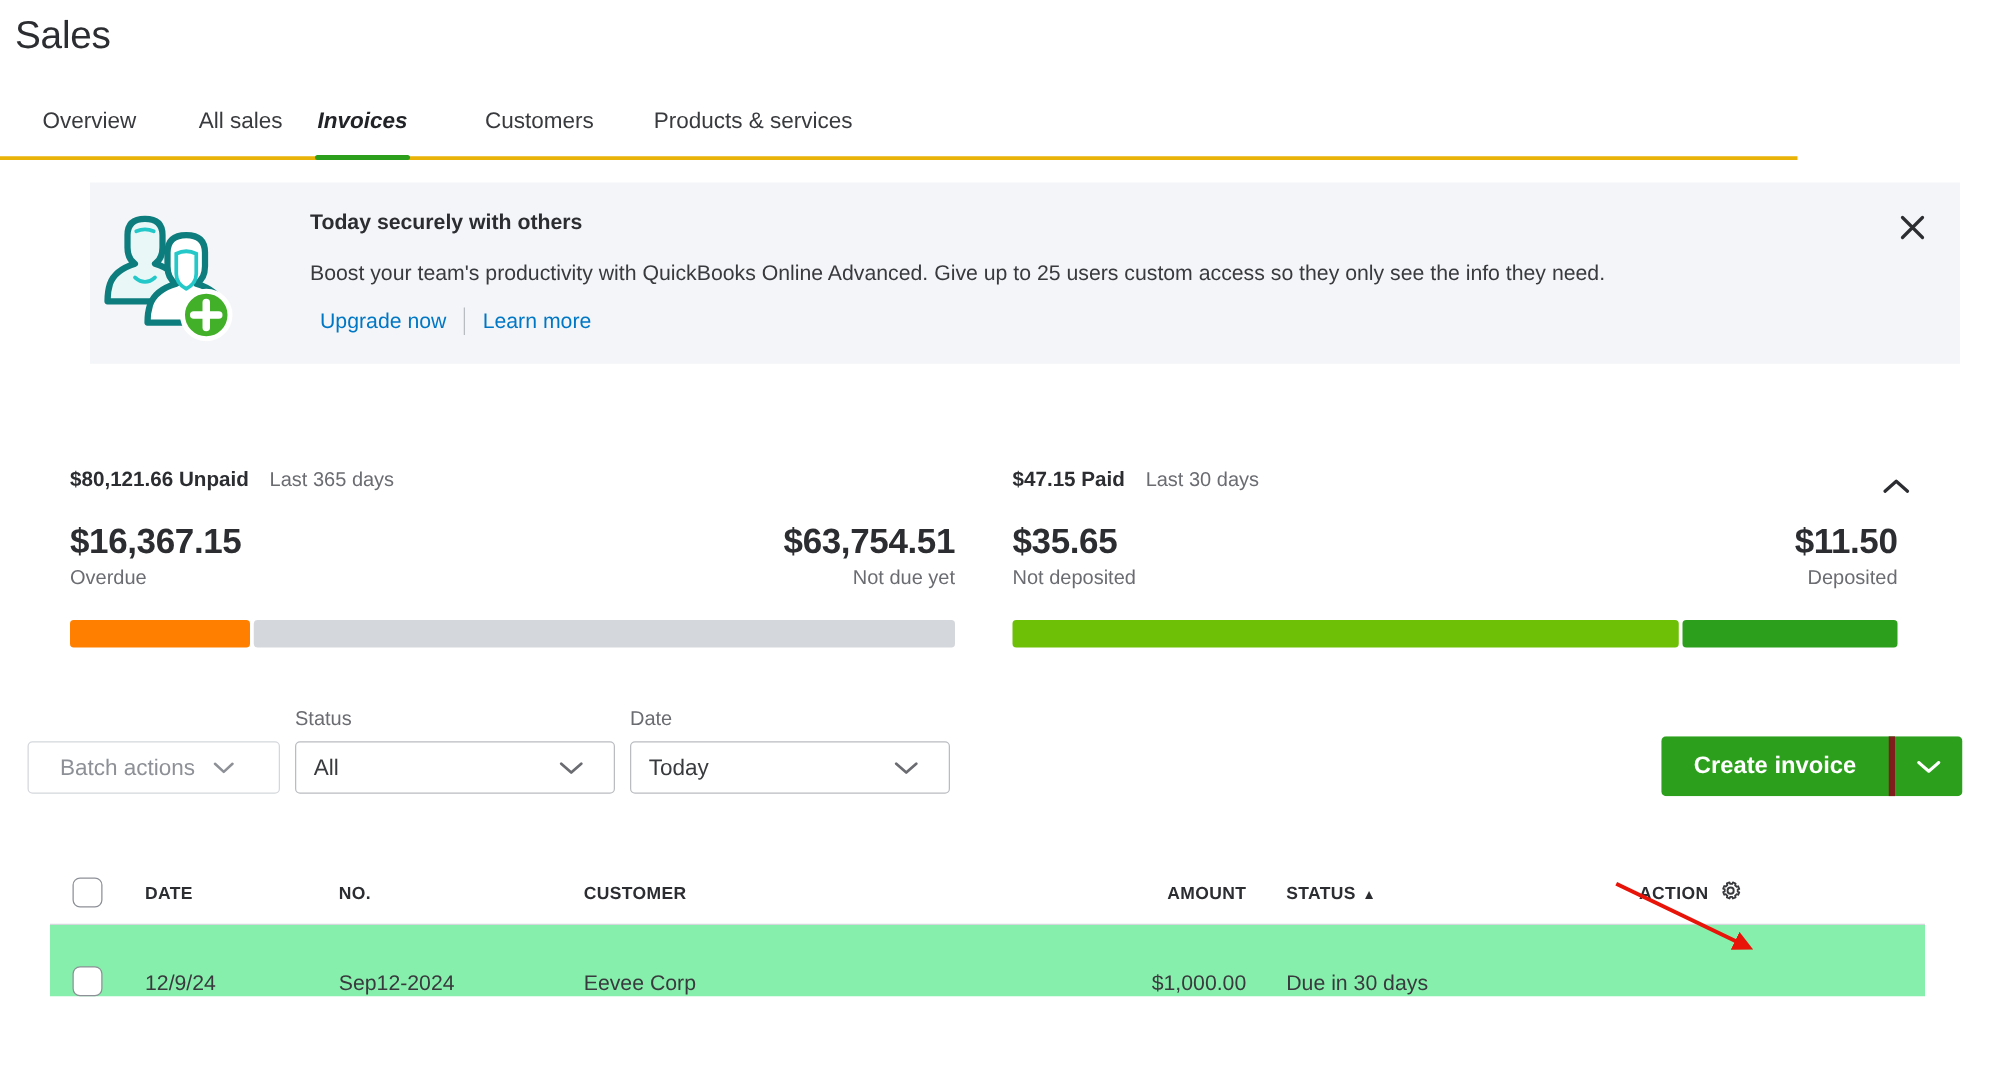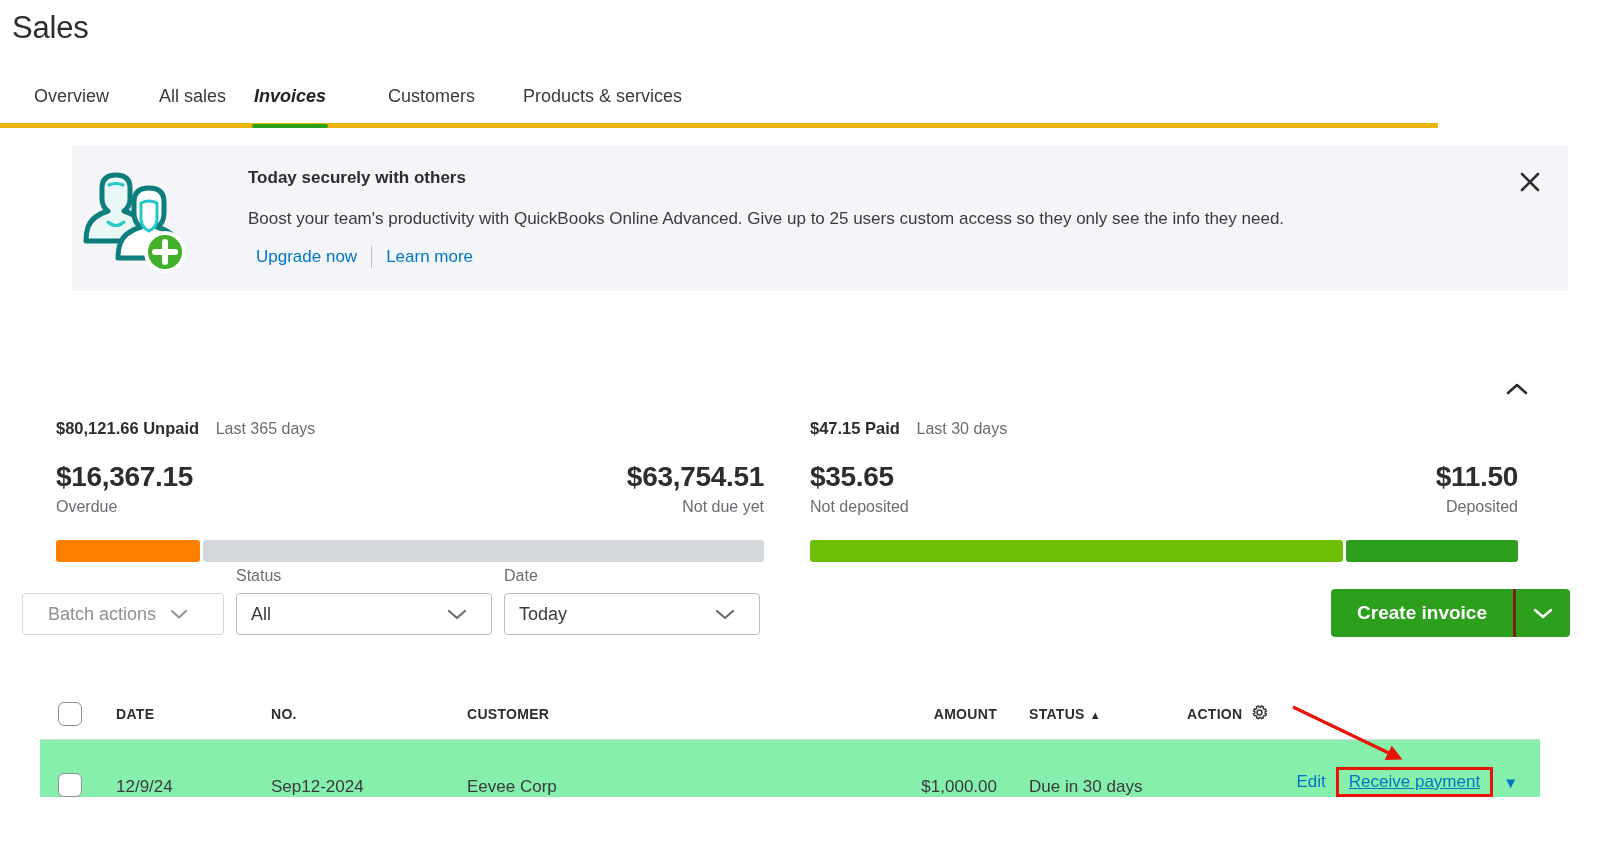--- a/index.html
+++ b/index.html
@@ -13,21 +13,21 @@
   .page { position: relative; width: 1600px; height: 855px; }
 
   
   .page-title {
     position: absolute; left: 12px; top: 10px;
     font-size: 31px; font-weight: 400; color: #2c2d31;
     letter-spacing: -0.2px;
   }
   .tabbar {
     position: absolute; left: 0; top: 78px; width: 1438px; height: 50px;
-    border-bottom: 5px solid #eab308;
+    border-bottom: 3px solid #eab308;
   }
   .tab {
     position: absolute; top: 0; height: 50px;
     font-size: 18px; color: #393a3d; line-height: 36px;
     padding: 0 2px; cursor: pointer; white-space: nowrap;
   }
   .tab.active { font-weight: 700; color: #212327; font-style: italic; }
   .tab .tab-underline {
     position: absolute; left: 0; right: 0; bottom: 0; height: 4px;
     background: #2ca01c; border-radius: 2px;
@@ -55,21 +55,21 @@
   }
   .banner-links a { color: #0077c5; text-decoration: none; cursor: pointer; }
   .link-div { width: 1px; height: 22px; background: #b9bcc0; }
   .banner-close {
     position: absolute; right: 24px; top: 22px;
     width: 28px; height: 28px; cursor: pointer;
     display: flex; align-items: center; justify-content: center;
   }
 
   
-  .money { position: absolute; left: 0; top: 368px; width: 1416px; height: 160px; margin-top: 44px; }
+  .money { position: absolute; left: 0; top: 368px; width: 1416px; height: 160px; }
   .panel { position: absolute; top: 0; height: 160px; }
   .panel-unpaid { left: 56px; width: 708px; }
   .panel-paid   { left: 810px; width: 708px; }
 
   .panel-head { position: absolute; left: 0; top: 7px; font-size: 16.5px; white-space: nowrap; }
   .panel-head .amt { font-weight: 700; color: #2c2d31; }
   .panel-head .rng { color: #6b6c72; margin-left: 12px; font-size: 16px; }
 
   .big-left  { position: absolute; left: 0; top: 48px; text-align: left; }
   .big-right { position: absolute; right: 0; top: 48px; text-align: right; }
@@ -102,21 +102,21 @@
   .select.status { left: 236px; width: 256px; }
   .select.date   { left: 504px; width: 256px; }
 
   .create-wrap {
     position: absolute; right: 30px; top: 24px;
     display: flex; height: 48px; border-radius: 4px; overflow: hidden;
   }
   .create-btn {
     background: #2ca01c; color: #fff; font-size: 19px; font-weight: 700;
     padding: 0 26px; display: flex; align-items: center; cursor: pointer;
-    border-right: 3px solid #7f1d1d;
+    border-right: 5px solid #7f1d1d;
   }
   .create-caret {
     background: #2ca01c; width: 54px; display: flex;
     align-items: center; justify-content: center; cursor: pointer;
   }
 
   
   .table { position: absolute; left: 40px; top: 688px; width: 1500px; }
   .thead {
     position: relative; height: 52px;
@@ -137,21 +137,21 @@
   .c-no    { width: 196px; }
   .c-cust  { width: 334px; }
   .c-amt   { width: 196px; text-align: right; }
   .c-stat  { width: 190px; padding-left: 32px; }
   .c-act   { flex: 1; text-align: right; padding-right: 22px; }
 
   .thead .c-date, .thead .c-no, .thead .c-cust,
   .thead .c-amt, .thead .c-stat, .thead .c-act {
     font-size: 14px; font-weight: 700; color: #2c2d31; letter-spacing: 0.3px;
   }
-  .thead .c-act { display: flex; align-items: center; justify-content: flex-start; gap: 8px; }
+  .thead .c-act { display: flex; align-items: center; justify-content: center; gap: 8px; }
   .sort-caret { font-size: 11px; margin-left: 5px; }
   .trow .c-date, .trow .c-no, .trow .c-cust, .trow .c-amt, .trow .c-stat {
     font-size: 17px; color: #393a3d;
   }
   .trow .c-act {
     display: flex; align-items: center; justify-content: flex-end; gap: 0;
     font-size: 17px;
   }
   .act-edit { color: #0077c5; cursor: pointer; padding-right: 8px; }
   .act-receive {
@@ -330,27 +330,20 @@
 
     <div class="trow">
       <div class="c-cb">
         <span class="cb"></span>
       </div>
       <div class="c-date">12/9/24</div>
       <div class="c-no">Sep12-2024</div>
       <div class="c-cust">Eevee Corp</div>
       <div class="c-amt">$1,000.00</div>
       <div class="c-stat">Due in 30 days</div>
-      <div class="c-act">
-        <span class="act-edit">Edit</span>
-        <span class="act-receive-box">
-          <span class="act-receive">Receive payment</span>
-        </span>
-        <span class="act-caret">▼</span>
-      </div>
     </div>
   </div>
 
   <svg class="annotation">
     <defs>
       <marker id="arrowhead" markerWidth="5" markerHeight="5" refX="2.4" refY="2.5" orient="auto">
         <path d="M0,0 L5,2.5 L0,5 z" fill="#e81309"></path>
       </marker>
     </defs>
     <line x1="1293" y1="707" x2="1395" y2="756" stroke="#e81309" stroke-width="3.2" marker-end="url(#arrowhead)"></line>

